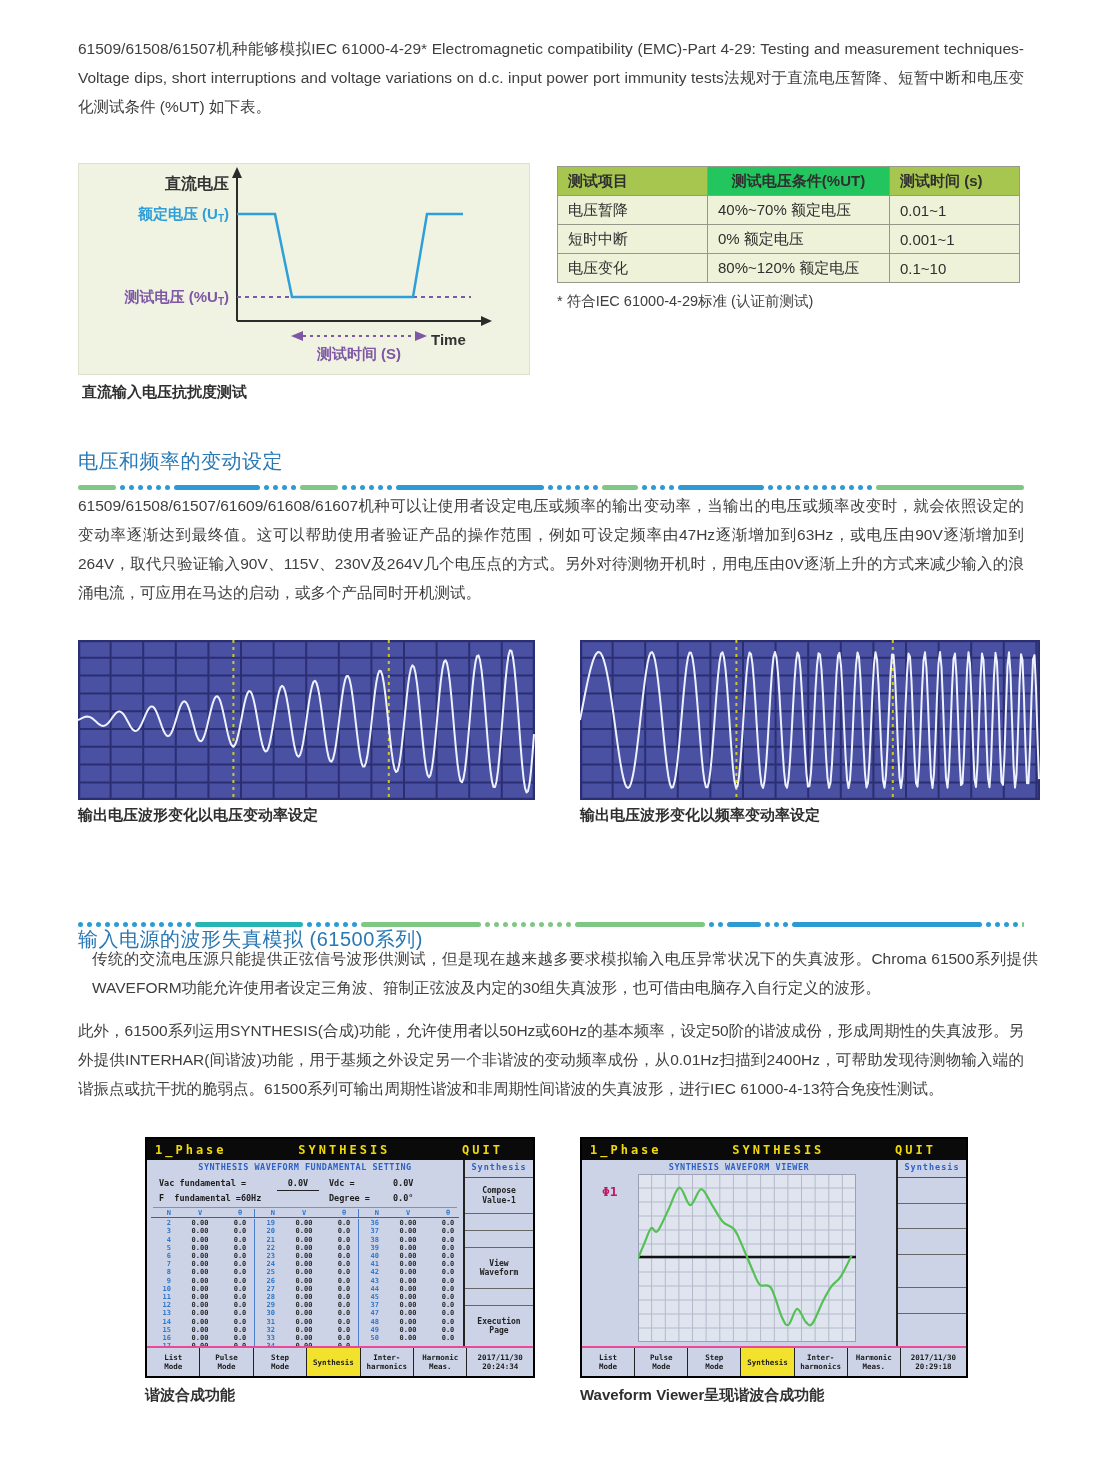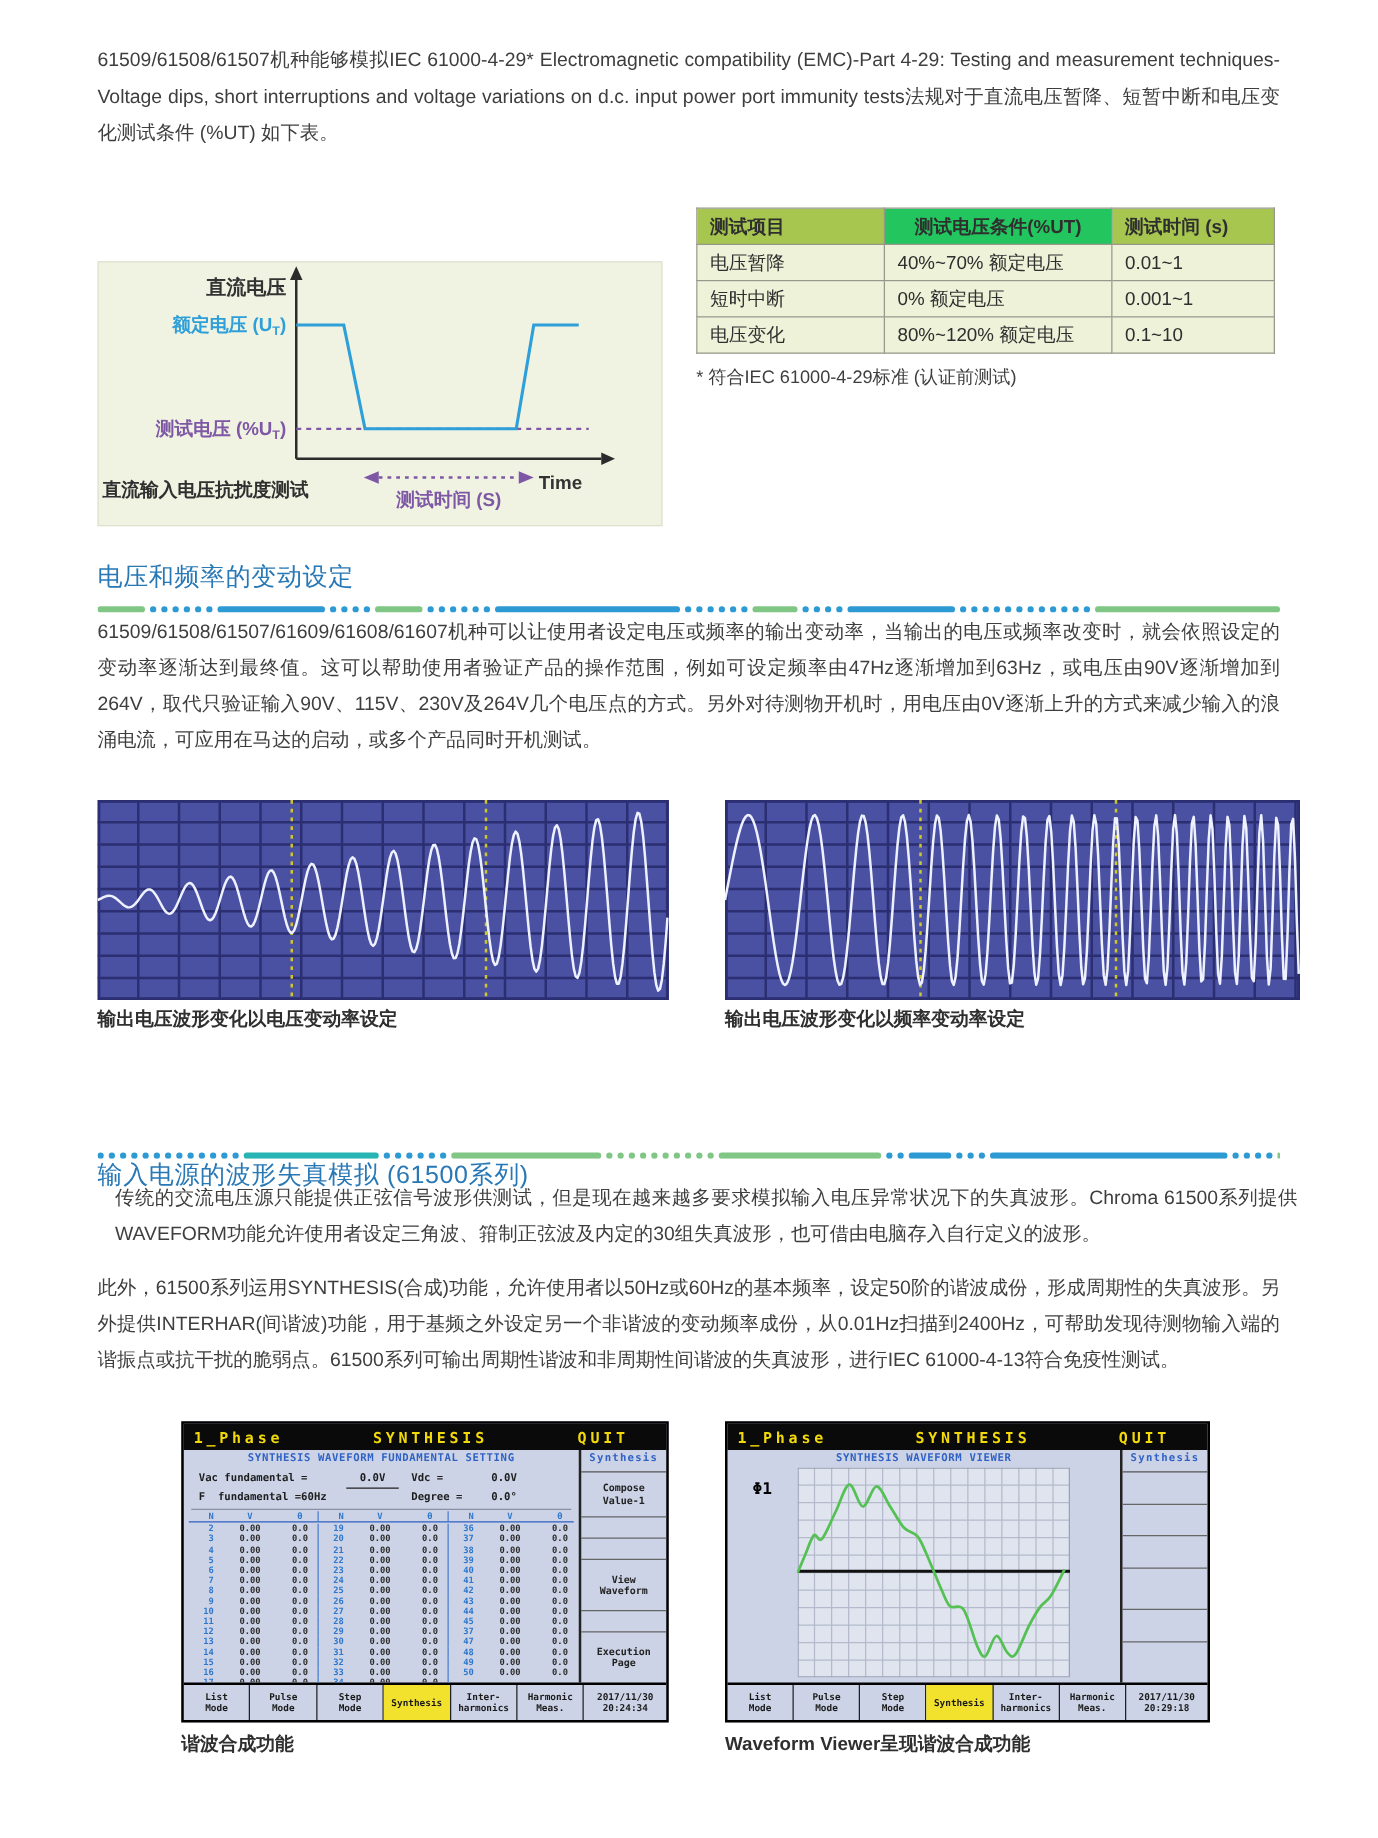--- a/index.html
+++ b/index.html
@@ -2,21 +2,21 @@
 <html><head>
 <meta charset="utf-8">
 <style>
   html,body { margin:0; padding:0; background:#fff; }
   .page { position:relative; width:1102px; height:1470px; background:#ffffff;
           font-family:"Liberation Sans",sans-serif; color:#3c3c3c; overflow:hidden;padding-left:24px; }
   .abs { position:absolute; }
   .body-text { font-size:15.5px; line-height:29px; text-align:justify; color:#3e3e3e; }
 
   
-  .dc-box { left:78px; top:163px; width:450px; height:210px; background:#f0f3e2; border:1px solid #dde1cd;margin-top:46px; }
+  .dc-box { left:78px; top:163px; width:450px; height:210px; background:#f0f3e2; border:1px solid #dde1cd; }
   .dc-box svg { display:block; }
   .svgt { font-family:"Liberation Sans",sans-serif; font-weight:600; }
   .fig-caption { font-size:15px; font-weight:600; color:#2f2f2f; }
 
   
   .iec { left:557px; top:166px; width:462px; }
   .iec table { border-collapse:collapse; width:100%; font-size:15px; color:#2f2f2f; table-layout:fixed; }
   .iec th, .iec td { border:1px solid #97978a; padding:2px 10px; height:24px; text-align:left; font-weight:normal; }
   .iec-note { margin-top:9px; font-size:14.5px; color:#3e3e3e; }
 
@@ -60,26 +60,26 @@
   .sep { border-top:1px solid #8a90a2; margin:1px 6px; }
   .h-table { padding:0 4px; font-size:7px; font-weight:bold; line-height:8.2px; color:#2c2c2c; }
   .h-row { display:flex; }
   .h-group { flex:1 1 0; display:flex; }
   .h-group + .h-group { border-left:1px solid #4a7fd0; }
   .hn { width:20px; text-align:right; color:#2e77cc; padding-right:3px; }
   .hv { width:52px; text-align:center; }
   .hth { width:28px; text-align:center; }
   .h-head { border-bottom:1px solid #2f62c4; margin-bottom:1px; }
   .h-head span { color:#2e77cc; }
-  .bottom-bar { flex:0 0 28px; border-top:2px solid #000000; display:flex; font-size:7.5px; font-weight:bold; color:#1a1a1a; }
+  .bottom-bar { flex:0 0 28px; border-top:2px solid #ec4899; display:flex; font-size:7.5px; font-weight:bold; color:#1a1a1a; }
   .bb-cell { flex:1 1 0; border-right:1.5px solid #222; display:flex; flex-direction:column;
              align-items:center; justify-content:center; line-height:9px; text-align:center; }
   .bb-cell.time { border-right:none; flex:1.25 1 0; }
   .bb-cell.active { background:#f2e22e; }
-  .phase-label { position:absolute; left:20px; top:24px; color:#000000; font-weight:bold; font-size:13px; }
+  .phase-label { position:absolute; left:20px; top:24px; color:#be185d; font-weight:bold; font-size:13px; }
   .viewer-grid { position:absolute; left:56px; top:14px; }
 </style>
 </head>
 <body>
 
 <div class="page">
 
   <p class="abs body-text" style="left:78px; top:34px; width:946px; margin:0;">61509/61508/61507机种能够模拟IEC 61000-4-29* Electromagnetic compatibility (EMC)-Part 4-29: Testing and measurement techniques-Voltage dips, short interruptions and voltage variations on d.c. input power port immunity tests法规对于直流电压暂降、短暂中断和电压变化测试条件 (%UT) 如下表。</p>
 
   <div class="abs dc-box">

